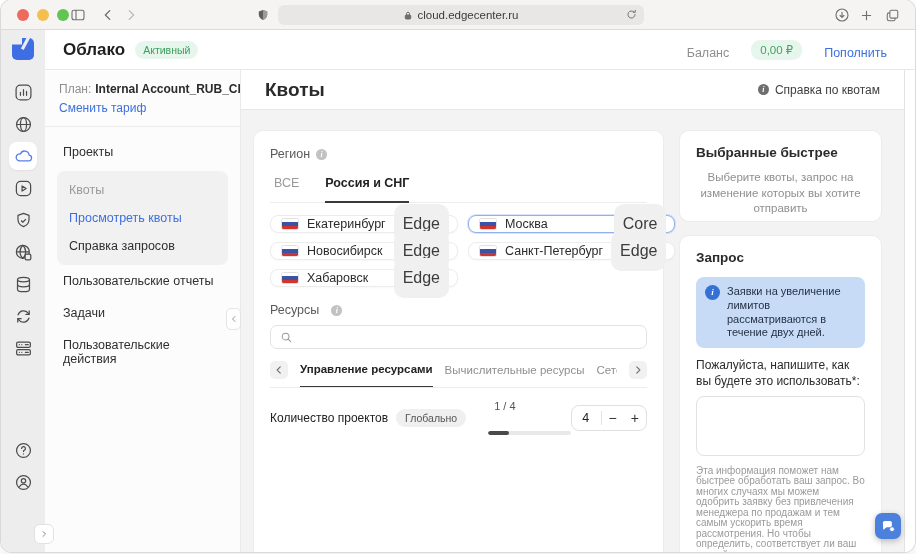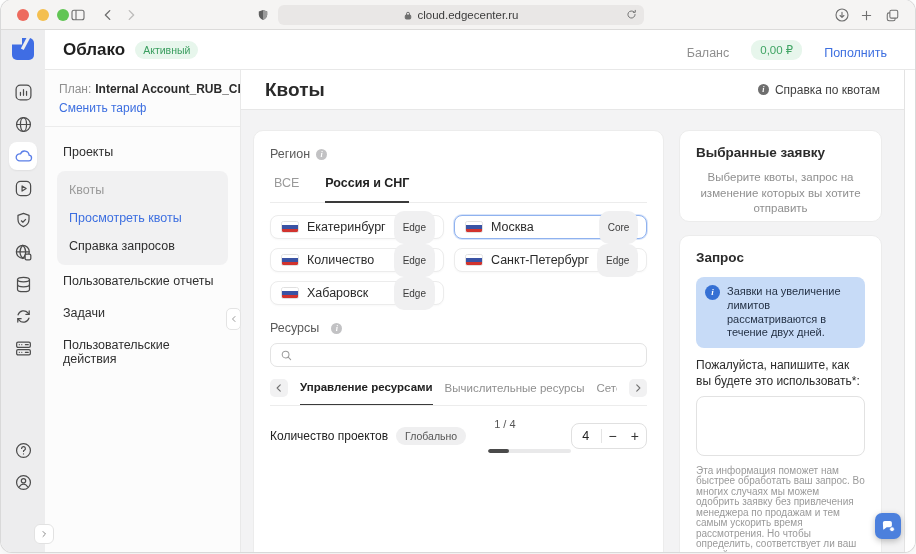--- a/index.html
+++ b/index.html
@@ -87,30 +87,30 @@
   .body-scroll { flex:1; margin-right:11px; padding:20px 24px 0 12px; display:flex; gap:15px;
                  overflow:hidden; }
 
   .main-card { width:411px; flex:0 0 auto; background:#fff; border:1px solid #ececec; border-radius:10px;
                padding:16px; height:800px; }
   .section-label { display:flex; align-items:center; gap:6px; font-size:12.5px; color:#5a5a5a; }
   .region-tabs { margin-top:6px; border-bottom:1px solid #ececec; display:flex; gap:26px; padding:0 4px; }
   .rtab { font-size:12.5px; color:#9a9a9a; padding:9px 0 11px; cursor:pointer; }
   .rtab.active { color:#222; font-weight:700; border-bottom:2px solid #3a3a3a; margin-bottom:-1px;text-align:right; }
   .region-grid { margin-top:12px; display:grid; grid-template-columns:1fr 1fr; gap:9px 10px; }
-  .region-card { height:24px; border:1px solid #ececec; border-radius:8px; background:#fff;
+  .region-card { height:18px; border:1px solid #ececec; border-radius:8px; background:#fff;
                  display:flex; align-items:center; gap:8px; padding:0 8px 0 10px;
                  box-shadow:0 1px 2px rgba(0,0,0,.03); cursor:pointer; }
   .region-card.selected { border:1px solid #8fb2ef; box-shadow:0 0 0 1px rgba(143,178,239,.35); }
   .flag { width:18px; height:12px; border-radius:2.5px; overflow:hidden; border:1px solid #e0e0e0;
           display:flex; flex-direction:column; flex:0 0 auto; }
   .flag i { flex:1; display:block; }
   .flag .w{ background:#fff; } .flag .b{ background:#3a53a4; } .flag .r{ background:#d1332e; }
   .region-name { font-size:12.5px; color:#2b2b2b; flex:1; white-space:nowrap; overflow:hidden; }
-  .tier-badge { background:#f0f0f1; color:#3c3c3c; font-size:10px; padding:11px 9px; border-radius:10px; }
+  .tier-badge { background:#f0f0f1; color:#3c3c3c; font-size:16px; padding:11px 9px; border-radius:10px; }
   .resources-label { margin-top:16px;gap:12px; }
   .searchbar { margin-top:8px; height:24px; border:1px solid #e3e3e3; border-radius:7px; display:flex;
                align-items:center; gap:6px; padding:0 9px; background:#fff; }
   .searchbar input { flex:1; border:none; outline:none; font-size:12px; color:#333; background:transparent;
                      font-family:inherit; }
   .searchbar input::placeholder { color:#b8b8b8; }
   .res-tabs { margin-top:4px; border-bottom:1px solid #ececec; display:flex; align-items:center;
               gap:12px; overflow:hidden; }
   .scrollbtn { width:18px; height:18px; border-radius:5px; background:#f1f1f2; color:#707070;
                display:flex; align-items:center; justify-content:center; flex:0 0 auto; cursor:pointer; }
@@ -387,21 +387,21 @@
                       </span>
                     <span class="region-name">Москва</span>
                     <span class="tier-badge">Core</span>
                   </div>
                   <div class="region-card">
                     <span class="flag">
                         <i class="w"></i>
                         <i class="b"></i>
                         <i class="r"></i>
                       </span>
-                    <span class="region-name">Количество</span>
+                    <span class="region-name">Новосибирск</span>
                     <span class="tier-badge">Edge</span>
                   </div>
                   <div class="region-card">
                     <span class="flag">
                         <i class="w"></i>
                         <i class="b"></i>
                         <i class="r"></i>
                       </span>
                     <span class="region-name">Санкт-Петербург</span>
                     <span class="tier-badge">Edge</span>
@@ -456,21 +456,21 @@
                     <span class="stepper-value">4</span>
                     <span class="stepper-div"></span>
                     <button class="stepper-btn">−</button>
                     <button class="stepper-btn">+</button>
                   </span>
                 </div>
               </div>
 
               <div class="right-col">
                 <div class="panel selected-resources">
-                  <div class="panel-title">Выбранные заявку</div>
+                  <div class="panel-title">Выбранные быстрее</div>
                   <div class="empty-text">Выберите квоты, запрос на изменение которых вы хотите отправить</div>
                 </div>
                 <div class="panel request">
                   <div class="panel-title">Запрос</div>
                   <div class="alert">
                     <span class="alert-icon">i</span>
                     <span>Заявки на увеличение лимитов рассматриваются в течение двух дней.</span>
                   </div>
                   <div class="usage-label">Пожалуйста, напишите, как вы будете это использовать*:</div>
                   <textarea class="request-textarea" style=""></textarea>

